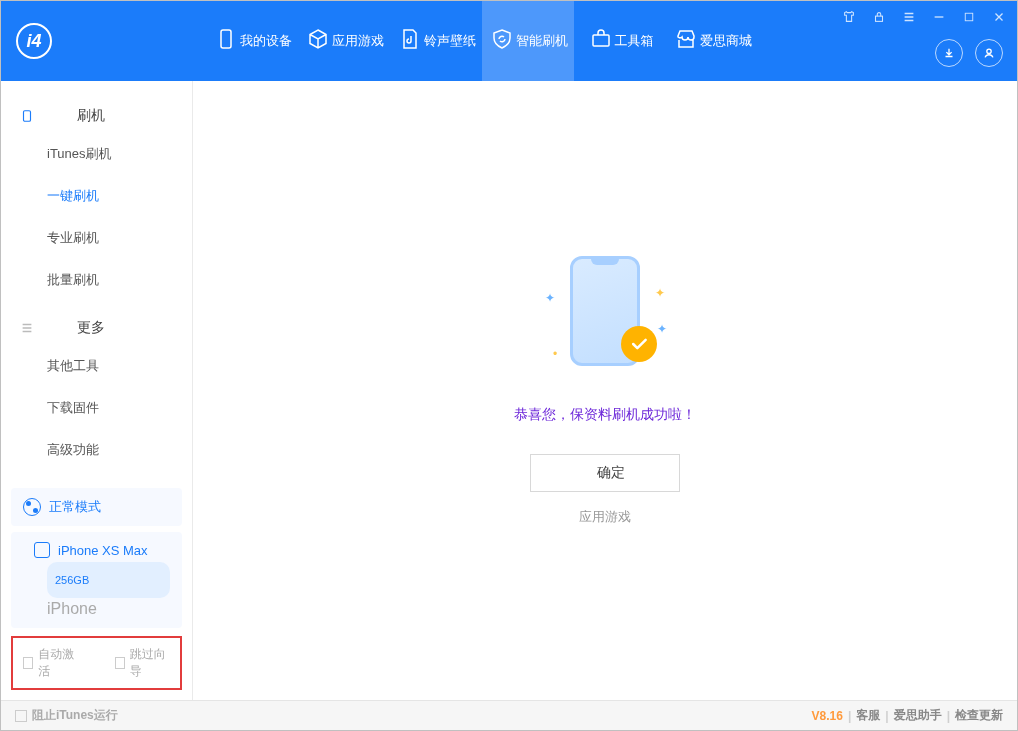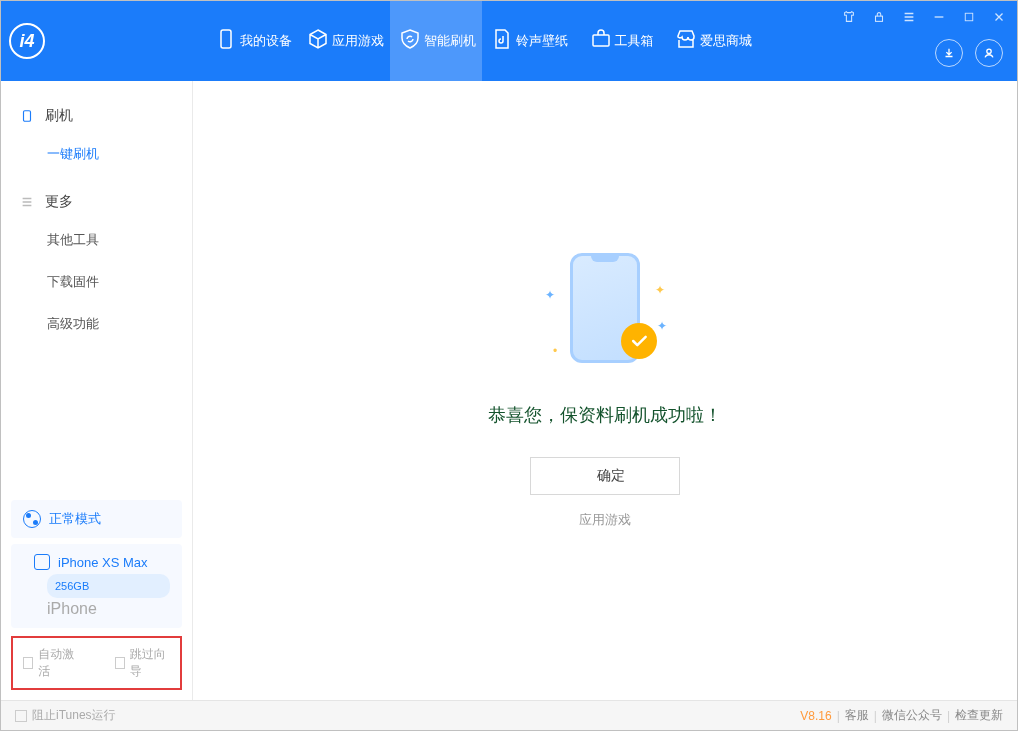--- a/index.html
+++ b/index.html
@@ -1,80 +1,80 @@
 <!DOCTYPE html>
 <html><head>
 <meta charset="utf-8">
 <style>
 * { margin: 0; padding: 0; box-sizing: border-box; font-family: "Microsoft YaHei", sans-serif; }
 body { background: #fff; width: 1018px; height: 731px; overflow: hidden; border: 1px solid #c0c0c0; }
 
 
 .header { background: #1b7cfa; height: 80px; display: flex; align-items: center; position: relative; }
-.logo-area { display: flex; align-items: center; padding-left: 8px; width: 200px; }
+.logo-area { display: flex; align-items: center; padding-left: 15px; width: 200px; }
 .logo-icon { width: 36px; height: 36px; border: 2.5px solid #fff; border-radius: 50%; display: flex; align-items: center; justify-content: center; color: #fff; font-weight: bold; font-size: 18px; font-style: italic; }
 .logo-text { margin-left: 10px; color: #fff; }
 .logo-title { font-size: 20px; font-weight: 500; }
 .logo-url { font-size: 11px; opacity: 0.9; }
 
 .nav-tabs { display: flex; height: 100%; margin-left: 5px; }
 .nav-tab { width: 92px; display: flex; flex-direction: row; align-items: center; justify-content: center; color: #fff; font-size: 13px; cursor: pointer; }
 .nav-tab.active { background: rgba(255,255,255,0.22); }
 .nav-tab-icon { width: 28px; height: 28px; margin-bottom: 4px; display: flex; align-items: center; justify-content: center; }
 
 .window-controls { position: absolute; right: 10px; top: 8px; display: flex; gap: 14px; align-items: center; }
 .win-ctrl { width: 16px; height: 16px; color: #cfe4ff; cursor: pointer; display: flex; align-items: center; justify-content: center; }
 
 .header-right { position: absolute; right: 14px; top: 38px; display: flex; gap: 12px; align-items: center; }
 .circle-btn { width: 28px; height: 28px; border: 1.5px solid rgba(255,255,255,0.7); border-radius: 50%; display: flex; align-items: center; justify-content: center; color: #fff; cursor: pointer; }
 
 
 .body { display: flex; height: calc(100% - 80px - 30px); }
 .sidebar { width: 192px; border-right: 1px solid #eaeaea; padding-top: 18px; display: flex; flex-direction: column; }
-.side-section-header { display: flex; align-items: center; padding: 8px 18px; color: #444; font-size: 14px; font-weight: 500; }
+.side-section-header { display: flex; align-items: center; padding: 8px 18px; color: #444; font-size: 14px; font-weight: 500; gap: 32px; }
 .side-section-header .hicon { width: 16px; height: 16px; margin-right: 10px; display: flex; align-items: center; justify-content: center; }
 .side-item { padding: 12px 18px 12px 46px; font-size: 13px; color: #555; cursor: pointer; }
 .side-item.active { color: #1b7cfa; }
 
 .sidebar-bottom { margin-top: auto; }
 .card { background: #f6f9ff; margin: 6px 10px; border-radius: 4px; padding: 10px 12px; }
 .mode-card { display: flex; align-items: center; color: #1b7cfa; font-size: 13px; }
 .mode-icon { width: 18px; height: 18px; border: 1.5px solid #1b7cfa; border-radius: 50%; margin-right: 8px; position: relative; }
 .mode-icon::before, .mode-icon::after { content: ''; position: absolute; width: 5px; height: 5px; background: #1b7cfa; border-radius: 50%; }
 .mode-icon::before { top: 2px; left: 2px; }
 .mode-icon::after { bottom: 2px; right: 2px; }
 .device-card { display: flex; flex-direction: column; }
 .device-row1 { display: flex; align-items: center; padding-left: 11px; }
 .device-icon { width: 16px; height: 16px; border: 1.5px solid #1b7cfa; border-radius: 3px; margin-right: 8px; }
 .device-name { color: #1b7cfa; font-size: 13px; font-weight: 500; }
-.device-storage { display: inline-block; background: #e2efff; color: #1b7cfa; font-size: 11px; padding: 6px 8px; border-radius: 10px; margin-top: 4px; margin-left: 24px; }
+.device-storage { display: inline-block; background: #e2efff; color: #1b7cfa; font-size: 11px; padding: 12px 8px; border-radius: 10px; margin-top: 4px; margin-left: 24px; }
 .device-type { color: #aaa; font-size: 16px; margin-left: 24px; margin-top: 2px; }
 
 .options-box { border: 2px solid #e23c3c; margin: 8px 10px 10px 10px; padding: 8px 10px; display: flex; gap: 36px; align-items: center; }
 .checkbox-item { display: flex; align-items: center; font-size: 12px; color: #aaa; cursor: pointer; }
 .checkbox-box { width: 12px; height: 12px; border: 1px solid #ccc; margin-right: 5px; }
 
 .main { flex: 1; display: flex; flex-direction: column; align-items: center; justify-content: center; }
 .success-illustration { width: 160px; height: 120px; position: relative; margin-bottom: 30px; }
 .phone-shape { width: 70px; height: 110px; border: 3px solid #a7cfff; border-radius: 12px; background: linear-gradient(160deg, #d9ebff, #c3dfff); position: absolute; left: 45px; top: 0; }
 .phone-notch { width: 28px; height: 6px; background: #a7cfff; border-radius: 0 0 6px 6px; position: absolute; top: 0; left: 50%; transform: translateX(-50%); }
 .check-badge { width: 36px; height: 36px; background: #ffb300; border-radius: 50%; position: absolute; right: 28px; bottom: 14px; display: flex; align-items: center; justify-content: center; }
 .check-badge svg { width: 20px; height: 20px; }
 .sparkle { position: absolute; color: #6bb3ff; font-size: 12px; }
 .sp1 { left: 20px; top: 35px; }
 .sp2 { right: 20px; top: 30px; color: #ffc94d; }
 .sp3 { left: 28px; bottom: 15px; color: #ffc94d; }
 .sp4 { right: 18px; bottom: 40px; }
 
-.success-text { font-size: 18px; color: #14532d; margin-bottom: 30px; }
+.success-text { font-size: 14px; color: #6d28d9; margin-bottom: 30px; }
 .confirm-btn { width: 150px; height: 38px; border: 1px solid #d8d8d8; background: #fff; font-size: 14px; color: #444; cursor: pointer; margin-bottom: 16px; padding-left: 12px; }
 .view-log { font-size: 13px; color: #999; cursor: pointer; }
 
 
-.footer { height: 30px; background: #f6f6f6; border-top: 1px solid #e5e5e5; display: flex; align-items: center; padding: 0 14px; font-size: 12px; color: #888; }
+.footer { height: 30px; background: #f6f6f6; border-top: 1px solid #e5e5e5; display: flex; align-items: center; padding: 0 14px; font-size: 12px; color: #888; font-weight: bold; }
 .footer-left { display: flex; align-items: center; }
 .footer-right { margin-left: auto; display: flex; align-items: center; gap: 5px; }
 .footer-link { cursor: pointer; }
 .footer-sep { color: #d0d0d0; }
 .version { color: #ff9a3c; }
 </style>
 </head>
 <body>
 
 <div class="header">
@@ -92,37 +92,37 @@
       <span>我的设备</span>
     </div>
     <div class="nav-tab">
       <div class="nav-tab-icon">
           <svg viewBox="0 0 24 24" width="24" height="24" fill="none" stroke="#fff" stroke-width="1.5">
             <path d="M12 3l8 4.5v9L12 21l-8-4.5v-9L12 3z M4 7.5l8 4.5 8-4.5 M12 12v9"></path>
           </svg>
         </div>
       <span>应用游戏</span>
     </div>
+    <div class="nav-tab">
+      <div class="nav-tab-icon">
+          <svg viewBox="0 0 24 24" width="24" height="24" fill="none" stroke="#fff" stroke-width="1.5">
+            <path d="M6 3h9l3 3v15H6z"></path>
+            <path d="M13 9v5a2 2 0 11-2-2" fill="none"></path>
+          </svg>
+        </div>
+      <span>铃声壁纸</span>
+    </div>
     <div class="nav-tab active">
       <div class="nav-tab-icon">
           <svg viewBox="0 0 24 24" width="24" height="24" fill="none" stroke="#fff" stroke-width="1.5">
             <path d="M12 3l8 3v5c0 5-3.5 8-8 10-4.5-2-8-5-8-10V6l8-3z"></path>
             <path d="M9 12a3 3 0 015-2M15 12a3 3 0 01-5 2"></path>
           </svg>
         </div>
       <span>智能刷机</span>
-    </div>
-    <div class="nav-tab">
-      <div class="nav-tab-icon">
-          <svg viewBox="0 0 24 24" width="24" height="24" fill="none" stroke="#fff" stroke-width="1.5">
-            <path d="M6 3h9l3 3v15H6z"></path>
-            <path d="M13 9v5a2 2 0 11-2-2" fill="none"></path>
-          </svg>
-        </div>
-      <span>铃声壁纸</span>
     </div>
     <div class="nav-tab">
       <div class="nav-tab-icon">
           <svg viewBox="0 0 24 24" width="24" height="24" fill="none" stroke="#fff" stroke-width="1.5">
             <rect x="4" y="8" width="16" height="11" rx="1"></rect>
             <path d="M9 8V6a3 3 0 016 0v2"></path>
           </svg>
         </div>
       <span>工具箱</span>
     </div>
@@ -188,21 +188,24 @@
 <div class="body">
   <div class="sidebar">
     <div class="side-section-header">
       <span class="hicon">
           <svg viewBox="0 0 16 16" width="14" height="14" fill="none" stroke="#1b7cfa" stroke-width="1.3">
             <rect x="4" y="2" width="8" height="12" rx="1.5"></rect>
           </svg>
         </span>
       <span>刷机</span>
     </div>
+    <div class="side-item">iTunes刷机</div>
     <div class="side-item active">一键刷机</div>
+    <div class="side-item">专业刷机</div>
+    <div class="side-item">批量刷机</div>
 
     <div class="side-section-header" style="margin-top:10px">
       <span class="hicon">
           <svg viewBox="0 0 16 16" width="14" height="14" fill="none" stroke="#bbb" stroke-width="1.5">
             <path d="M3 4h10M3 8h10M3 12h10"></path>
           </svg>
         </span>
       <span>更多</span>
     </div>
     <div class="side-item">其他工具</div>
@@ -261,17 +264,17 @@
     <div class="checkbox-item">
       <span class="checkbox-box"></span>
       <span>阻止iTunes运行</span>
     </div>
   </div>
   <div class="footer-right">
     <span class="version">V8.16</span>
     <span class="footer-sep">|</span>
     <span class="footer-link">客服</span>
     <span class="footer-sep">|</span>
-    <span class="footer-link">微信公众号</span>
+    <span class="footer-link">爱思助手</span>
     <span class="footer-sep">|</span>
     <span class="footer-link">检查更新</span>
   </div>
 </div>
 
 </body></html>

